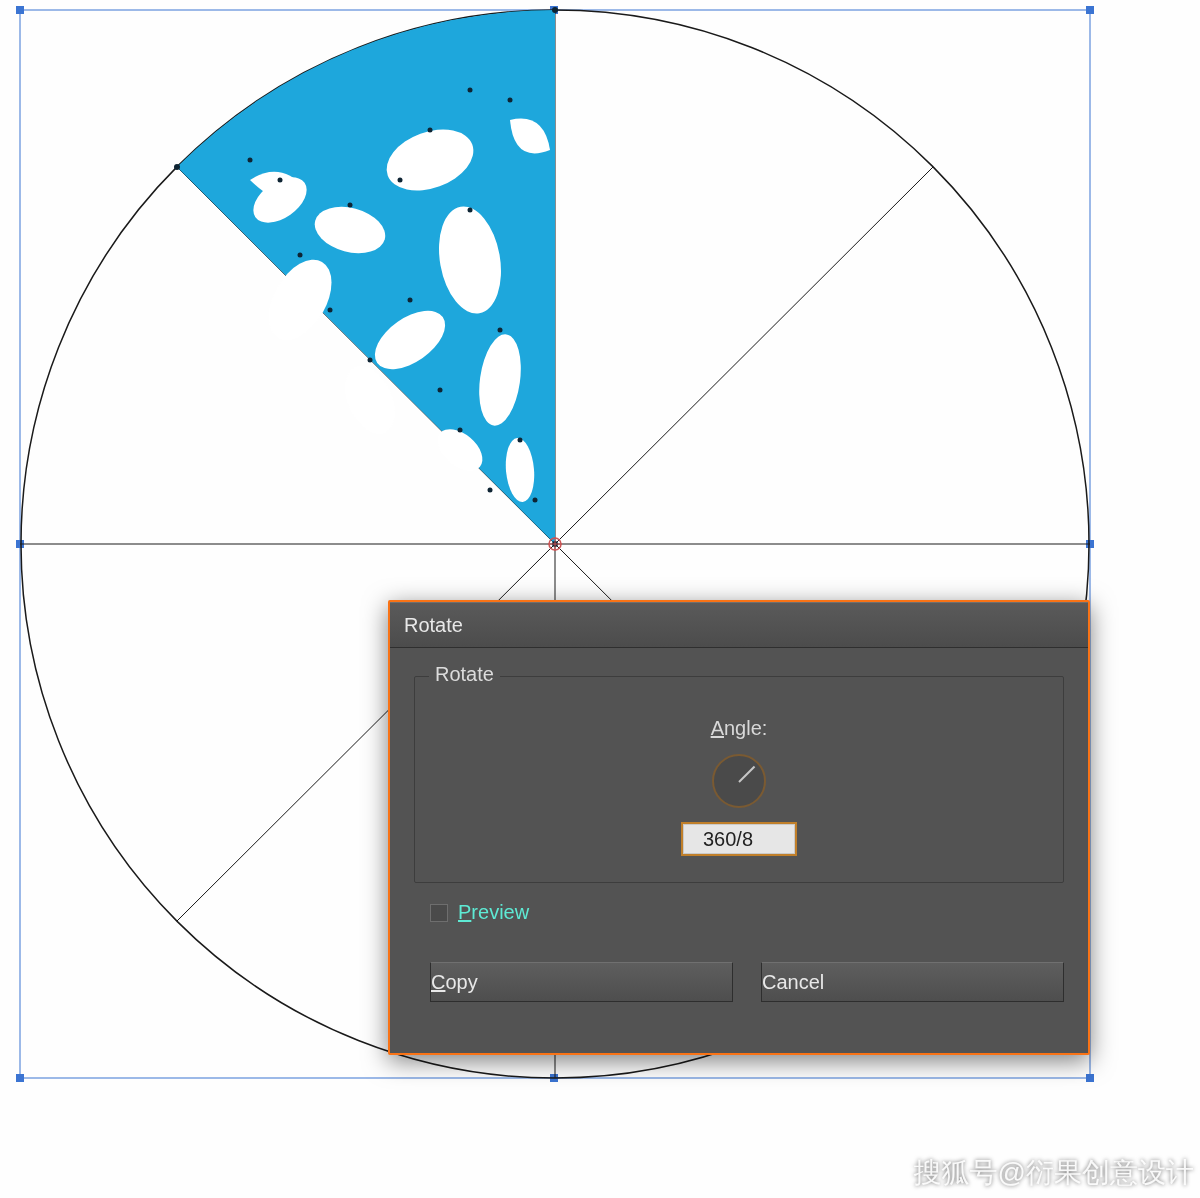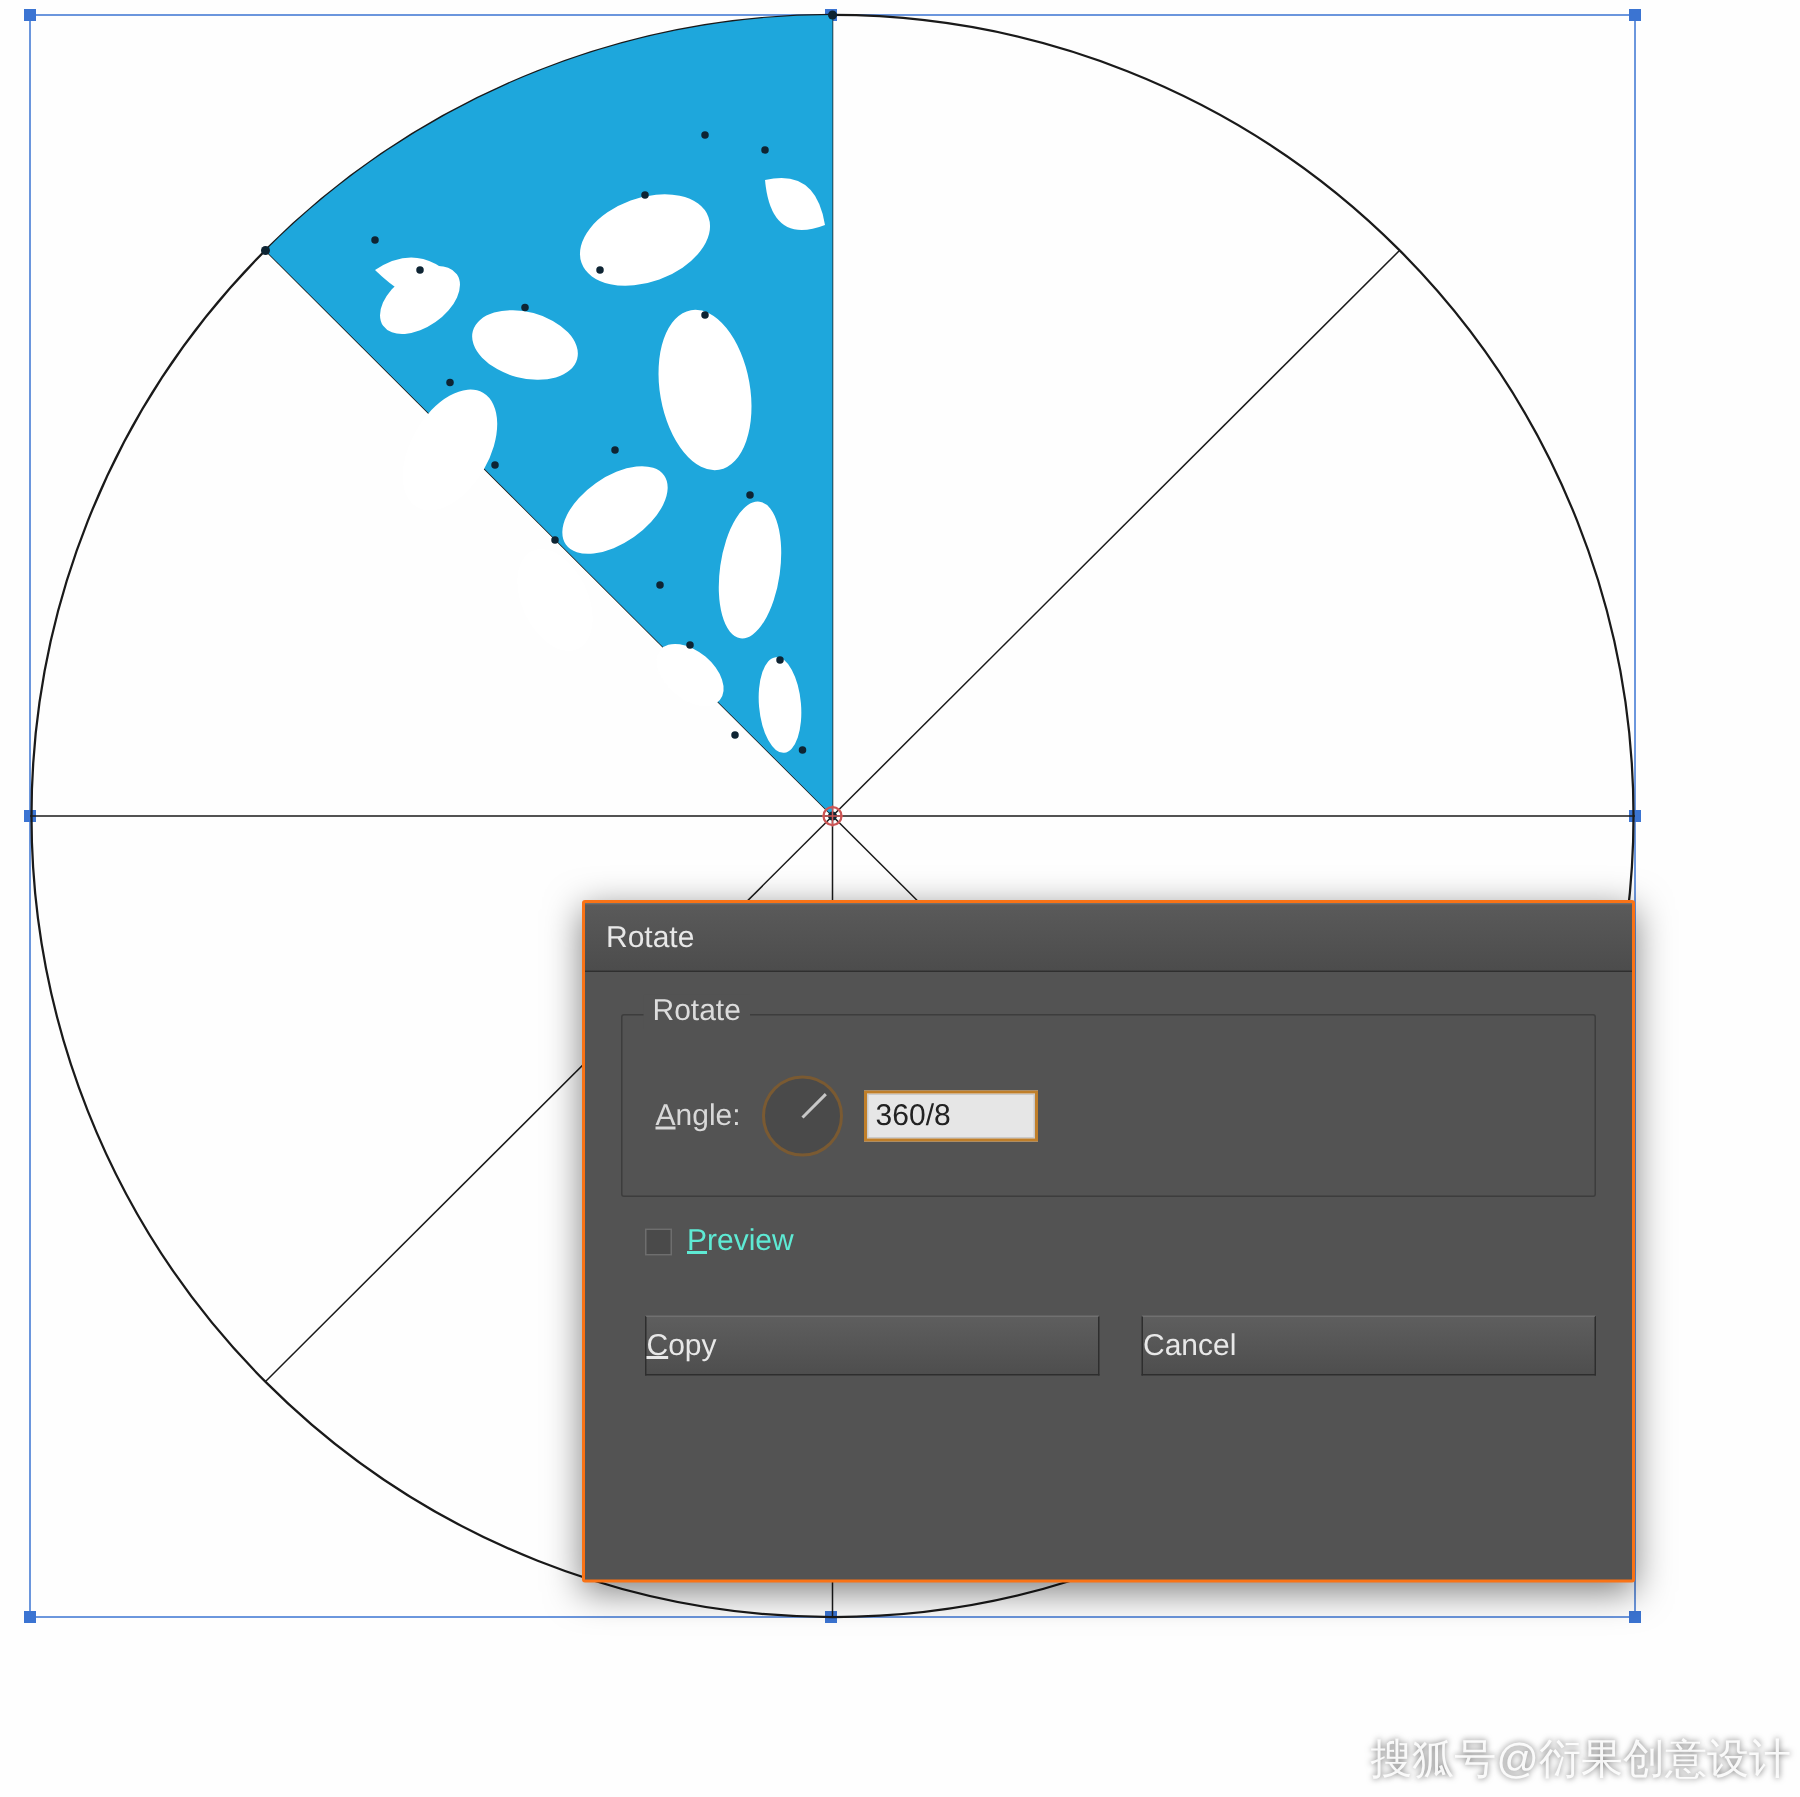--- a/index.html
+++ b/index.html
@@ -56,20 +56,21 @@
     color: #dcdcdc;
     font-size: 20px;
     padding: 0 6px;
   }
   .row {
     display: flex;
     align-items: center;
     gap: 14px;
     color: #d8d8d8;
     font-size: 20px;
+    flex-direction: column;
   }
   .row + .row { margin-top: 26px; }
   .angle-label u { text-decoration: underline; }
   .angle-dial {
     width: 54px; height: 54px;
     border: 2px solid #7a5a32;
     border-radius: 50%;
     background: #4a4a4a;
     position: relative;
   }
@@ -82,21 +83,21 @@
     transform-origin: left center;
     transform: rotate(-45deg);
   }
   .angle-input {
     width: 116px;
     height: 34px;
     background: #e6e6e6;
     color: #222;
     border: 2px solid #c07f2a;
     font-size: 20px;
-    padding: 0 6px;
+    padding: 0 20px;
     box-shadow: inset 0 0 0 1px #cacaca;
   }
   .opt-label { color:#d8d8d8; }
   .chk {
     display:flex; align-items:center; gap:8px;
     color:#9c9c9c; font-size:20px;
   }
   .chk.disabled { color:#8a8a8a; }
   .chkbox {
     width:18px; height:18px;

